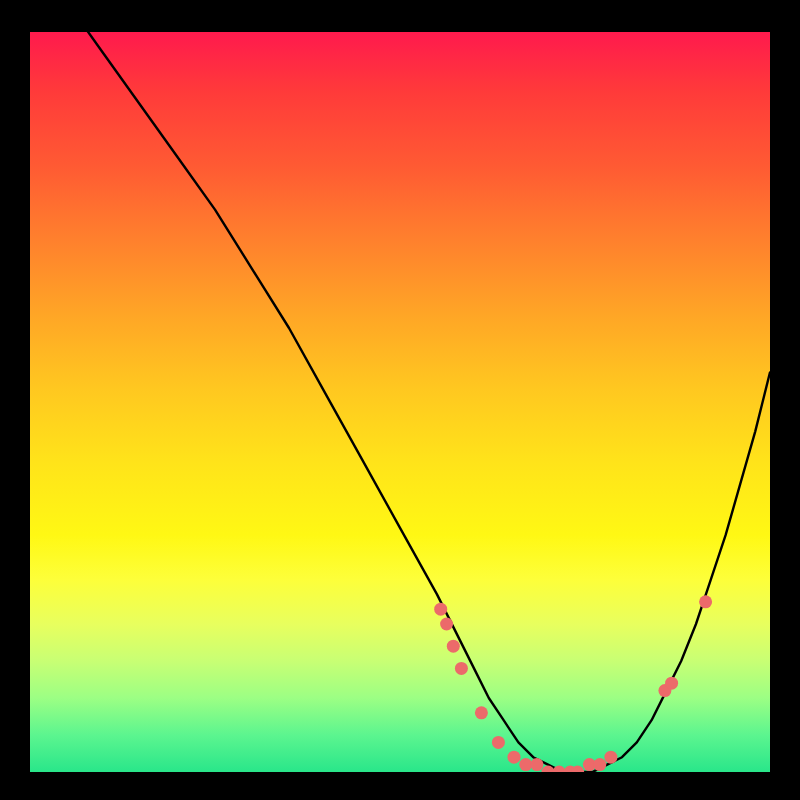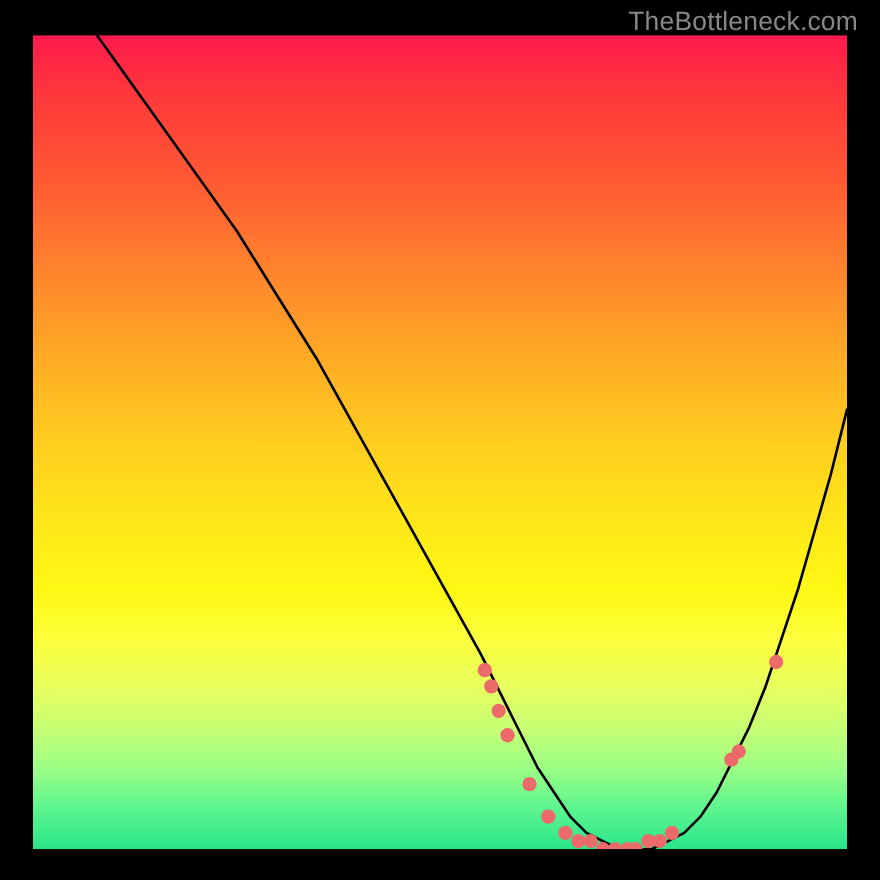--- a/index.html
+++ b/index.html
@@ -61,21 +61,20 @@
     stroke-linecap: round;
   }
   .dot {
     fill: #ec6a6a;
   }
 </style>
 </head>
 <body>
 
 <div class="container">
-  <div class="watermark">TheBottleneck.com</div>
 
   <div class="plot-area">
     <div class="gradient-bg"></div>
     <svg class="curve" viewBox="0 0 740 740" preserveAspectRatio="none">
       <path id="curve-path" class="curve-line" d="M0.0 -88.8 L37.0 -29.6 L74.0 22.2 L111.0 74.0 L148.0 125.8 L185.0 177.6 L222.0 236.8 L259.0 296.0 L296.0 362.6 L333.0 429.2 L370.0 495.8 L407.0 562.4 L444.0 636.4 L458.8 666.0 L473.6 688.2 L488.4 710.4 L503.2 725.2 L518.0 732.6 L532.8 740.0 L547.6 740.0 L562.4 740.0 L577.2 732.6 L592.0 725.2 L606.8 710.4 L621.6 688.2 L636.4 658.6 L651.2 629.0 L666.0 592.0 L680.8 547.6 L695.6 503.2 L710.4 451.4 L725.2 399.6 L740.0 340.4"></path>
       <g id="dots">
           <circle cx="410.7" cy="577.2" r="6.5" class="dot"></circle>
           <circle cx="416.6" cy="592.0" r="6.5" class="dot"></circle>
           <circle cx="423.3" cy="614.2" r="6.5" class="dot"></circle>
           <circle cx="431.4" cy="636.4" r="6.5" class="dot"></circle>

